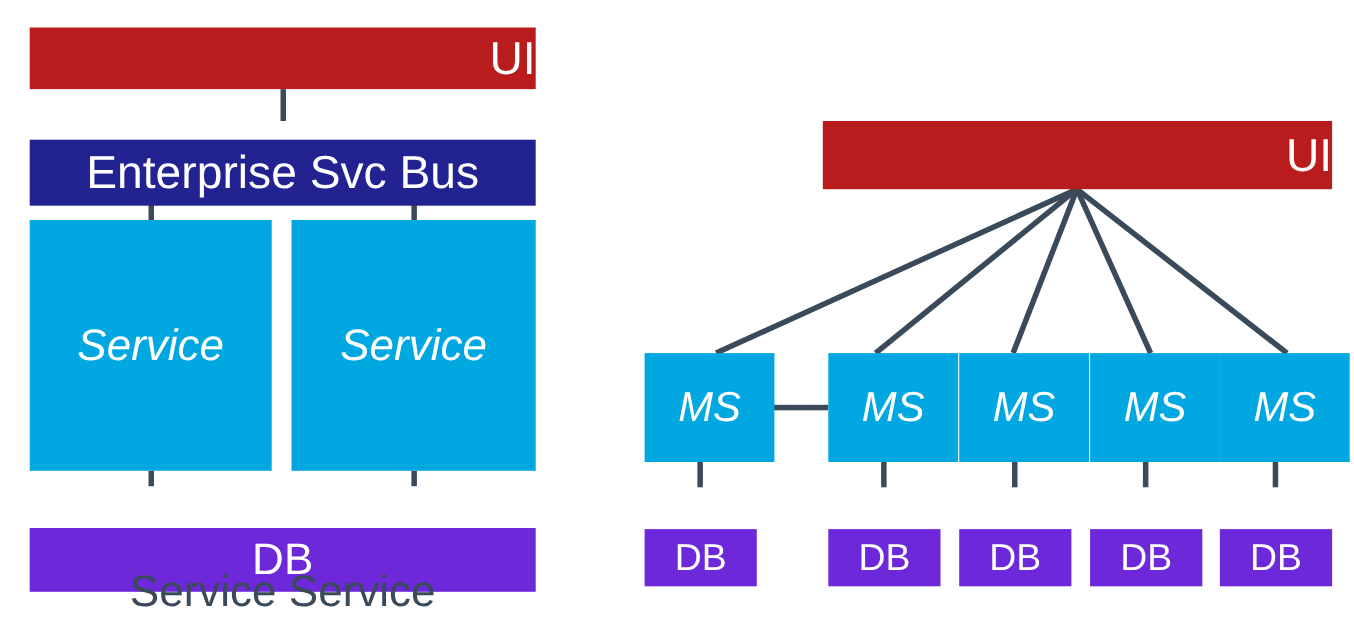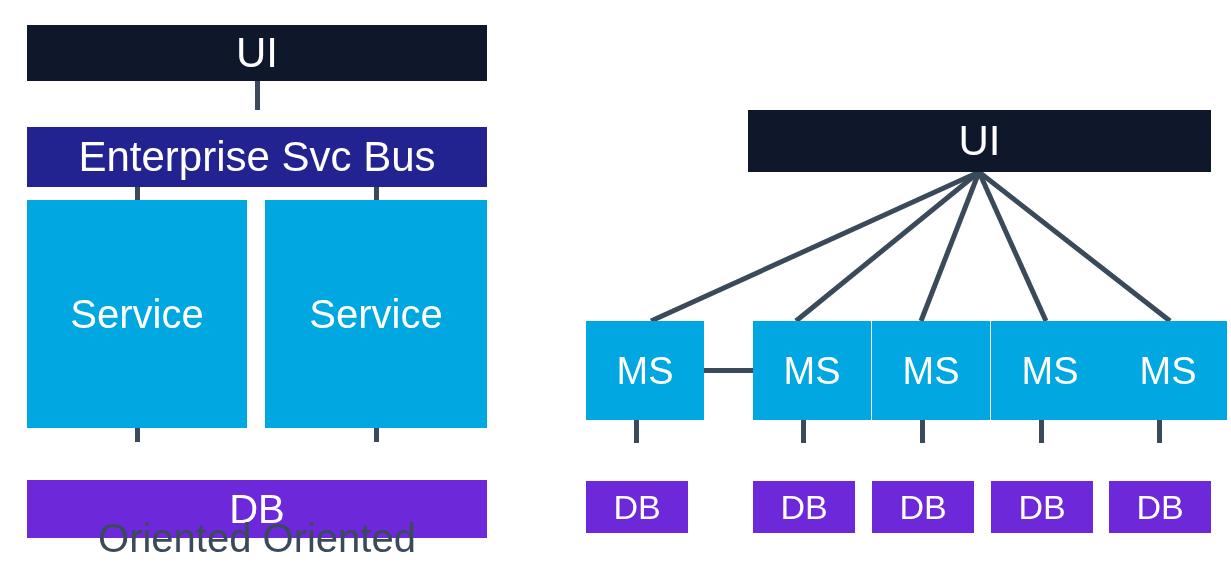--- a/index.html
+++ b/index.html
@@ -23,23 +23,23 @@
     display: flex;
     align-items: center;
     justify-content: center;
     color: #ffffff;
     font-family: "Liberation Sans", sans-serif;
     font-weight: 400;
     line-height: 1;
     white-space: nowrap;
     z-index: 3;
   }
-  .orange { background: #0f172a; }
+  .orange { background: #b91c1c; justify-content: flex-end; }
   .navy   { background: #222391; }
-  .cyan   { background: #00A7E1; }
+  .cyan   { background: #00A7E1; font-style: italic; }
   .gray   { background: #6d28d9; margin-top: 38px; }
 
   .panel-caption {
     position: absolute;
     color: #3A4A5A;
     font-family: "Liberation Sans", sans-serif;
     font-size: 40px;
     font-weight: 400;
     line-height: 1;
     text-align: center;
@@ -113,21 +113,21 @@
   </div>
 
   <div id="soa-service-2" class="node cyan">
     <span>Service</span>
   </div>
 
   <div id="soa-db" class="node gray">
     <span>DB</span>
   </div>
 
-  <div id="soa-caption" class="panel-caption">Oriented Oriented</div>
+  <div id="soa-caption" class="panel-caption">Service Service</div>
 
   <svg class="edges" viewBox="0 0 1231 575">
     <g stroke="#3A4A5A" stroke-width="5" stroke-linecap="butt" fill="none">
       <line x1="979" y1="172" x2="651" y2="321"></line>
       <line x1="979" y1="172" x2="796" y2="321"></line>
       <line x1="979" y1="172" x2="921" y2="321"></line>
       <line x1="979" y1="172" x2="1046" y2="321"></line>
       <line x1="979" y1="172" x2="1170" y2="321"></line>
     </g>
   </svg>

